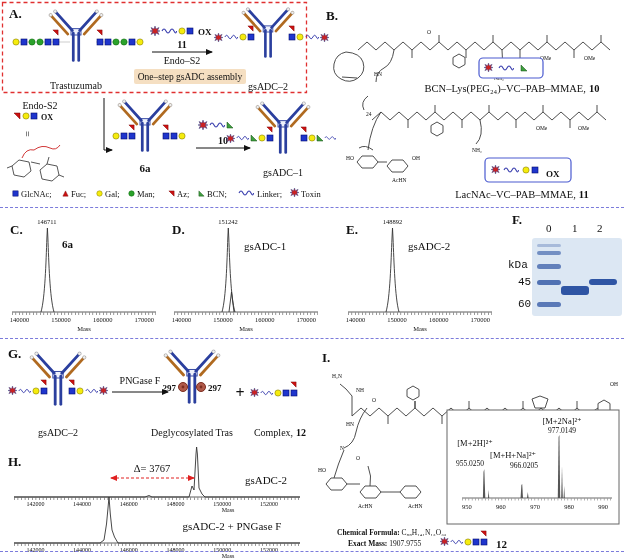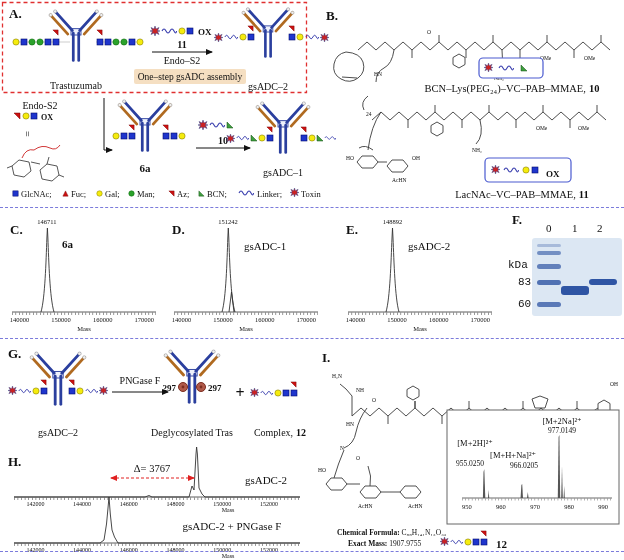--- a/index.html
+++ b/index.html
@@ -320,21 +320,21 @@
   <div id="gel">
     <div class="band" style="left:5px;width:24px;top:6px;height:3px;opacity:.3"></div>
     <div class="band" style="left:5px;width:24px;top:13px;height:4px;opacity:.6"></div>
     <div class="band" style="left:5px;width:24px;top:26px;height:5px;opacity:.7"></div>
     <div class="band" style="left:5px;width:24px;top:42px;height:5px;opacity:.8"></div>
     <div class="band" style="left:5px;width:24px;top:64px;height:5px;opacity:.75"></div>
     <div class="band" style="left:29px;width:28px;top:48px;height:9px"></div>
     <div class="band" style="left:57px;width:28px;top:41px;height:6px"></div>
   </div>
   <span class="mk" style="left:0;top:47px">kDa</span>
-  <span class="mk" style="left:10px;top:64px">83</span>
+  <span class="mk" style="left:10px;top:64px">45</span>
   <span class="mk" style="left:10px;top:86px">60</span>
 </div>
 
 <div class="divider" style="top:338px"></div>
 
 <svg style="left:0;top:340px" width="312" height="104" viewBox="0 0 312 104">
   <text x="8" y="18" font-size="13" font-weight="bold">G.</text>
   <g>
     <use href="#ab" x="28" y="8" width="60" height="60"></use>
     <g>

